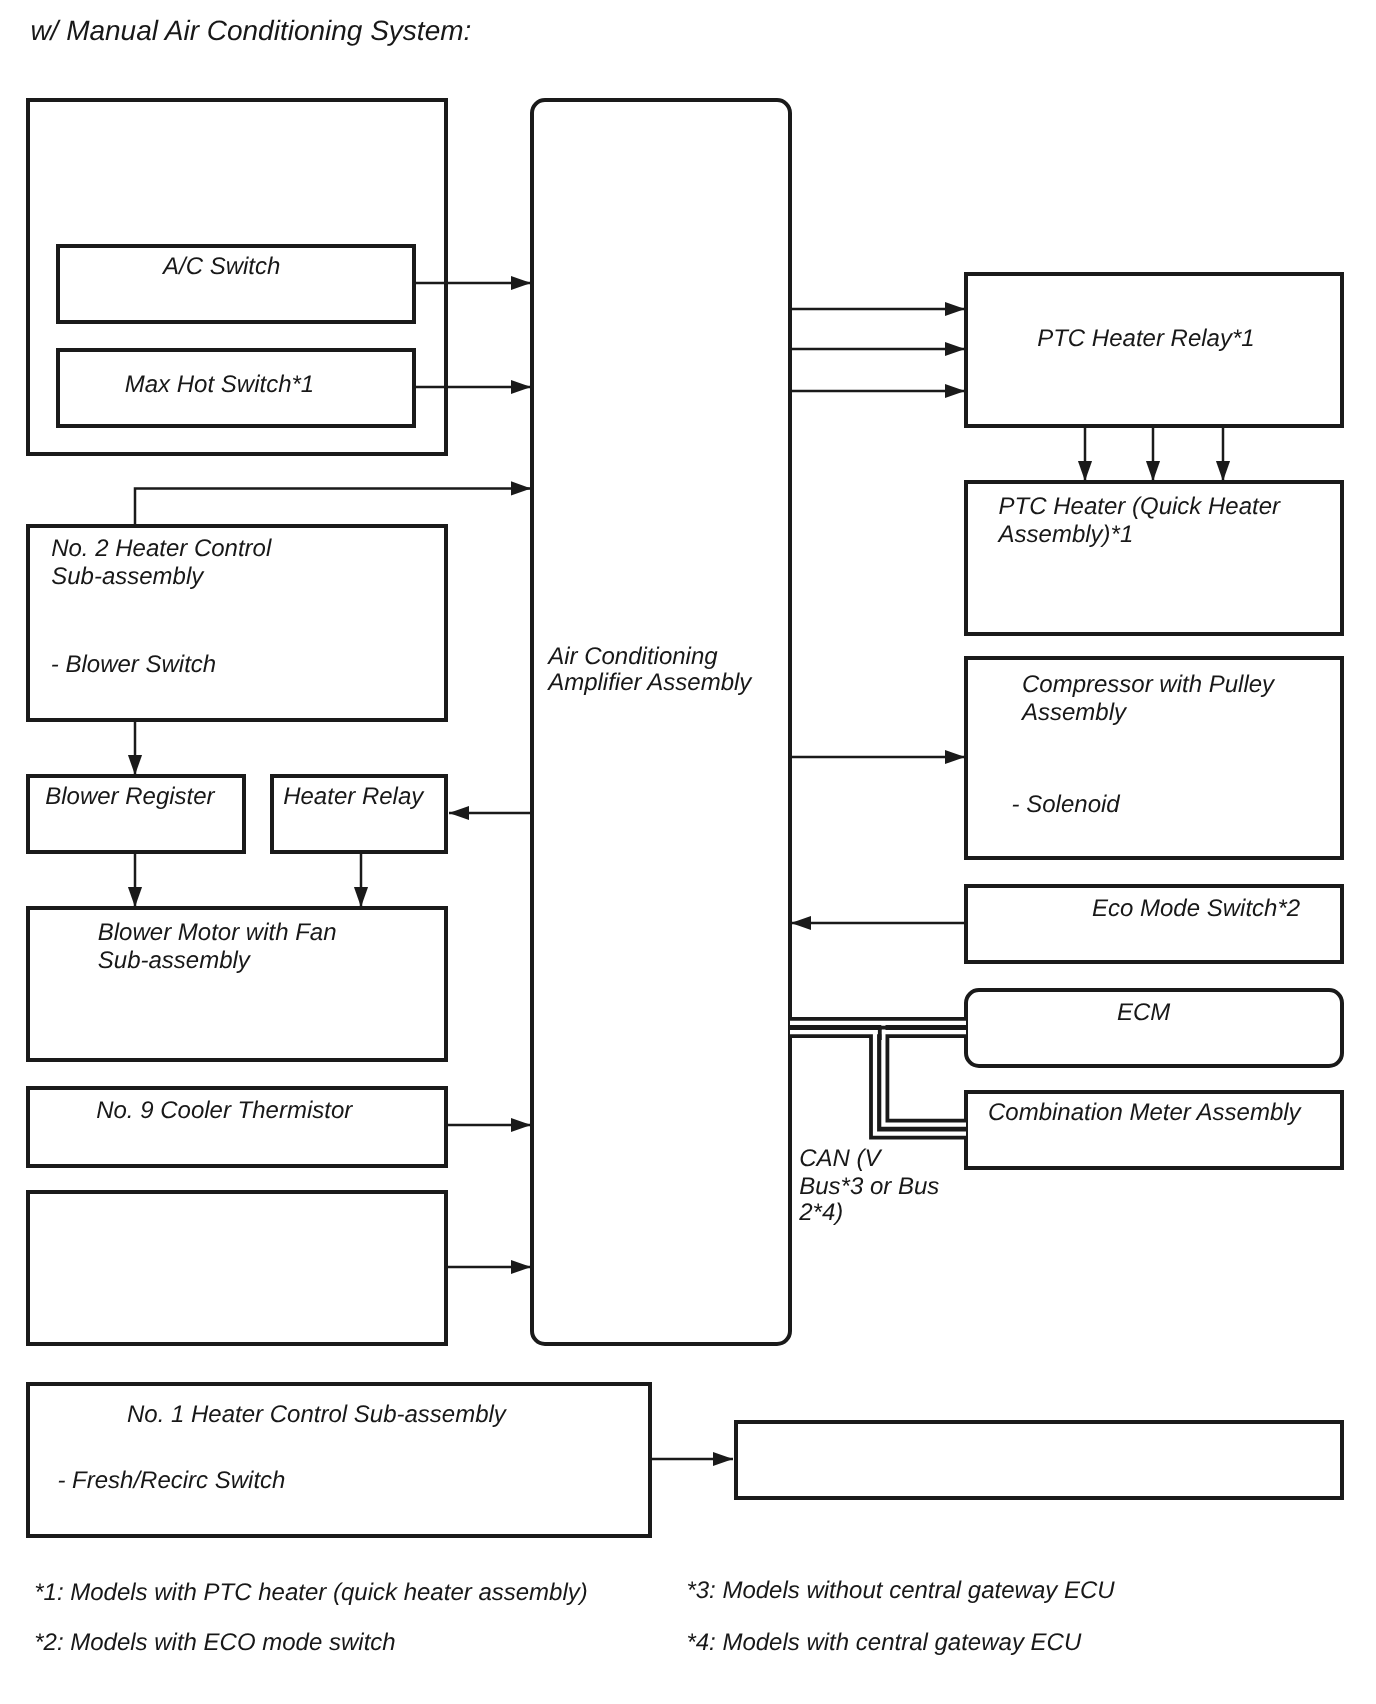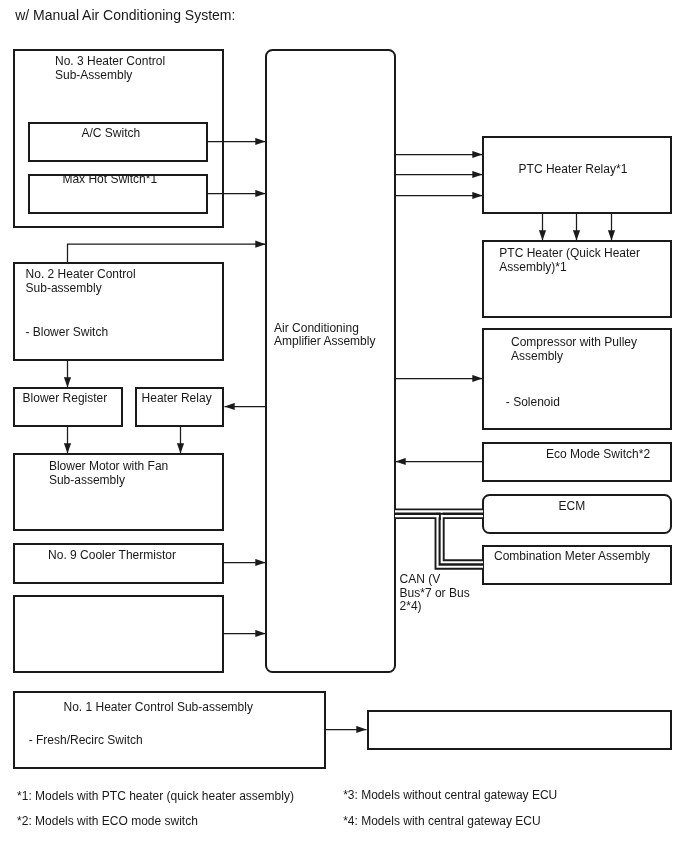--- a/index.html
+++ b/index.html
@@ -1,44 +1,42 @@
 <!DOCTYPE html>
 <html><head>
 <meta charset="utf-8">
 <style>
   html,body{margin:0;padding:0;background:#ffffff;}
   body{width:688px;height:852px;font-family:"Liberation Sans",sans-serif;color:#000;position:relative;overflow:hidden;
        -webkit-font-smoothing:antialiased;}
-  #stage{position:absolute;left:0;top:0;width:688px;height:624px;}
+  #stage{position:absolute;left:0;top:0;width:688px;height:624px;font-style:italic;}
   .box{position:absolute;border:2px solid #1a1a1a;box-sizing:border-box;background:transparent;}
   .box.r{border-radius:7.5px;}
   .t{position:absolute;font-size:12px;line-height:13.8px;color:#181818;white-space:pre;}
   svg#edges{position:absolute;left:0;top:0;width:688px;height:852px;}
   svg#edges .e{stroke:#1a1a1a;stroke-width:1.25;fill:none;}
   svg#edges .ahp{fill:#1a1a1a;stroke:none;}
   svg#edges .bus-out{stroke:#1a1a1a;stroke-width:5.9;fill:none;}
   svg#edges .bus-in{stroke:#ffffff;stroke-width:2.1;fill:none;}
   svg#edges .bus-join{stroke:#1a1a1a;stroke-width:1.9;fill:none;}
 </style>
 </head>
 <body>
 
 <div id="stage">
 
 <div class="t" style="left:15.2px;top:6.9px;font-size:14px;line-height:16px;">w/ Manual Air Conditioning System:</div>
 
 <div class="box" style="left:13px;top:49px;width:211px;height:179px;"></div>
-<div class="t" style="left:55px;top:55.4px;">No. 3 Heater Control
-Sub-Assembly</div>
 
 <div class="box" style="left:28px;top:122px;width:180px;height:40px;"></div>
 <div class="t" style="left:81.5px;top:127.3px;">A/C Switch</div>
 
 <div class="box" style="left:28px;top:174px;width:180px;height:40px;"></div>
-<div class="t" style="left:62.4px;top:173px;">Max Hot Switch*1</div>
+<div class="t" style="left:62.4px;top:186px;">Max Hot Switch*1</div>
 
 <div class="box" style="left:13px;top:262px;width:211px;height:99px;"></div>
 <div class="t" style="left:25.6px;top:267.8px;">No. 2 Heater Control
 Sub-assembly</div>
 <div class="t" style="left:25.4px;top:325.9px;">- Blower Switch</div>
 
 <div class="box" style="left:13px;top:387px;width:110px;height:40px;"></div>
 <div class="t" style="left:22.6px;top:392.2px;">Blower Register</div>
 
 <div class="box" style="left:135px;top:387px;width:89px;height:40px;"></div>
@@ -72,21 +70,21 @@
 <div class="box" style="left:482px;top:442px;width:190px;height:40px;"></div>
 <div class="t" style="left:546px;top:447.7px;">Eco Mode Switch*2</div>
 
 <div class="box r" style="left:482px;top:494px;width:190px;height:40px;"></div>
 <div class="t" style="left:558.5px;top:500.4px;">ECM</div>
 
 <div class="box" style="left:482px;top:545px;width:190px;height:40px;"></div>
 <div class="t" style="left:494px;top:550.4px;">Combination Meter Assembly</div>
 
 <div class="t" style="left:399.6px;top:572.8px;">CAN (V
-Bus*7 or Bus
+Bus*3 or Bus
 2*4)</div>
 
 <div class="box" style="left:13px;top:691px;width:313px;height:78px;"></div>
 <div class="t" style="left:27.5px;top:701.1px;padding-left:36px;">No. 1 Heater Control Sub-assembly</div>
 <div class="t" style="left:28.7px;top:733.8px;">- Fresh/Recirc Switch</div>
 
 <div class="box" style="left:367px;top:710px;width:305px;height:40px;"></div>
 
 <div class="t" style="left:17.1px;top:789.8px;">*1: Models with PTC heater (quick heater assembly)</div>
 <div class="t" style="left:17.1px;top:814.7px;">*2: Models with ECO mode switch</div>

